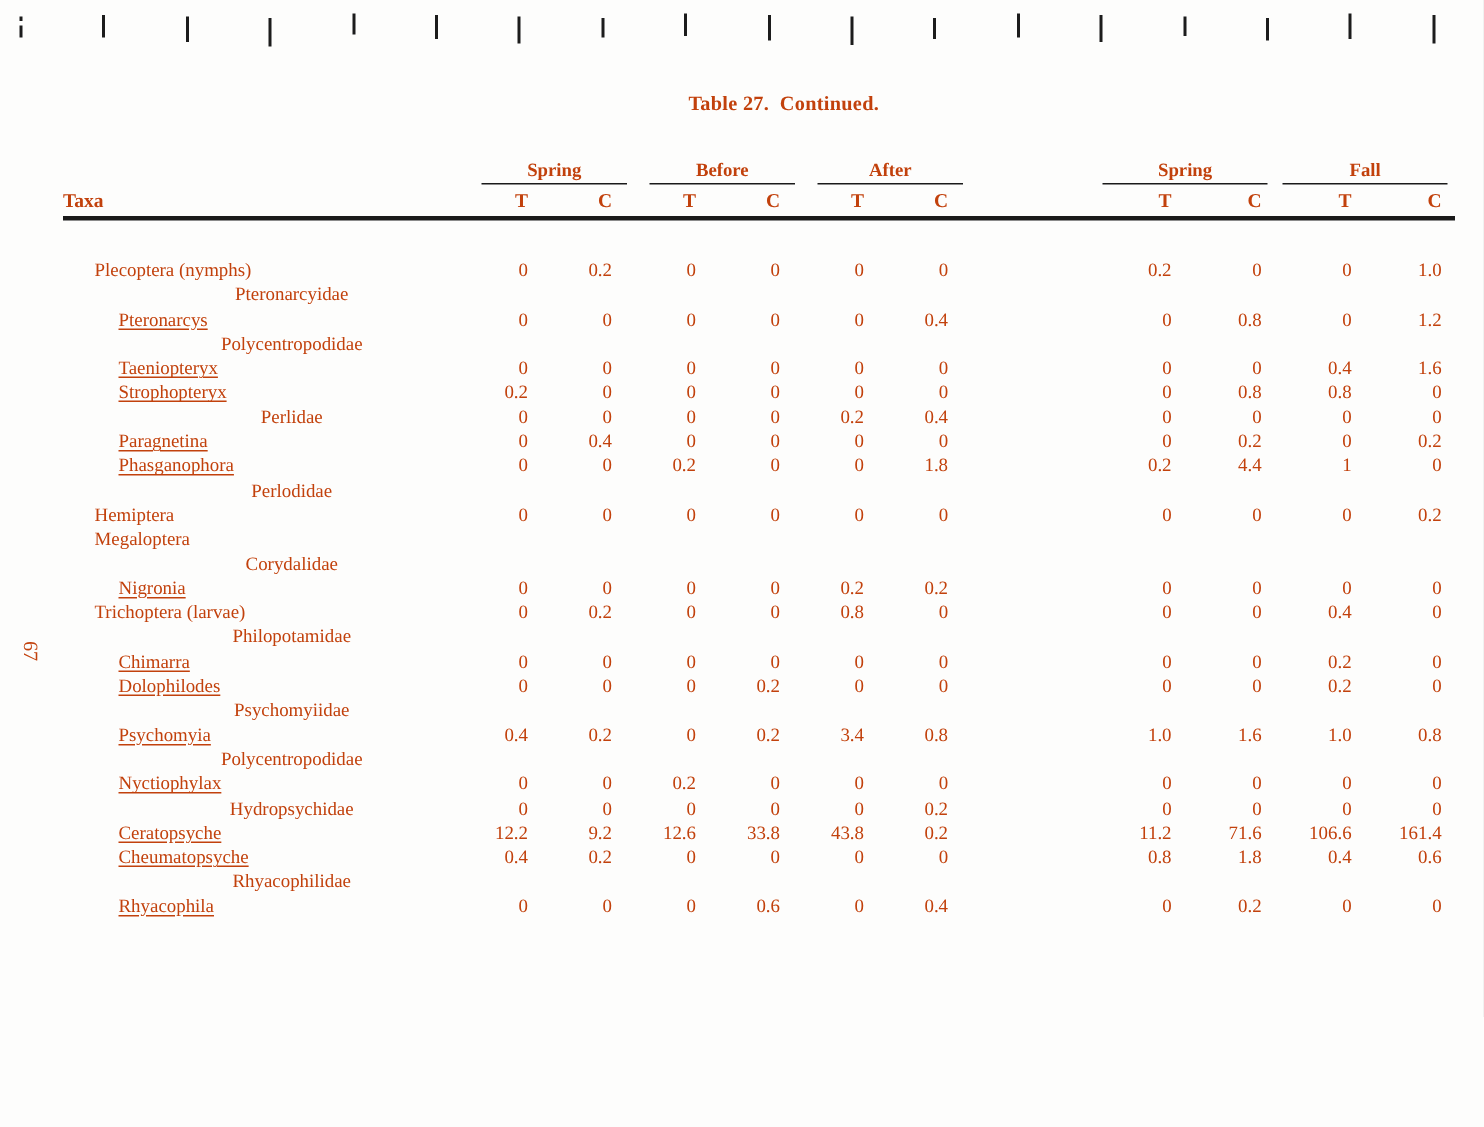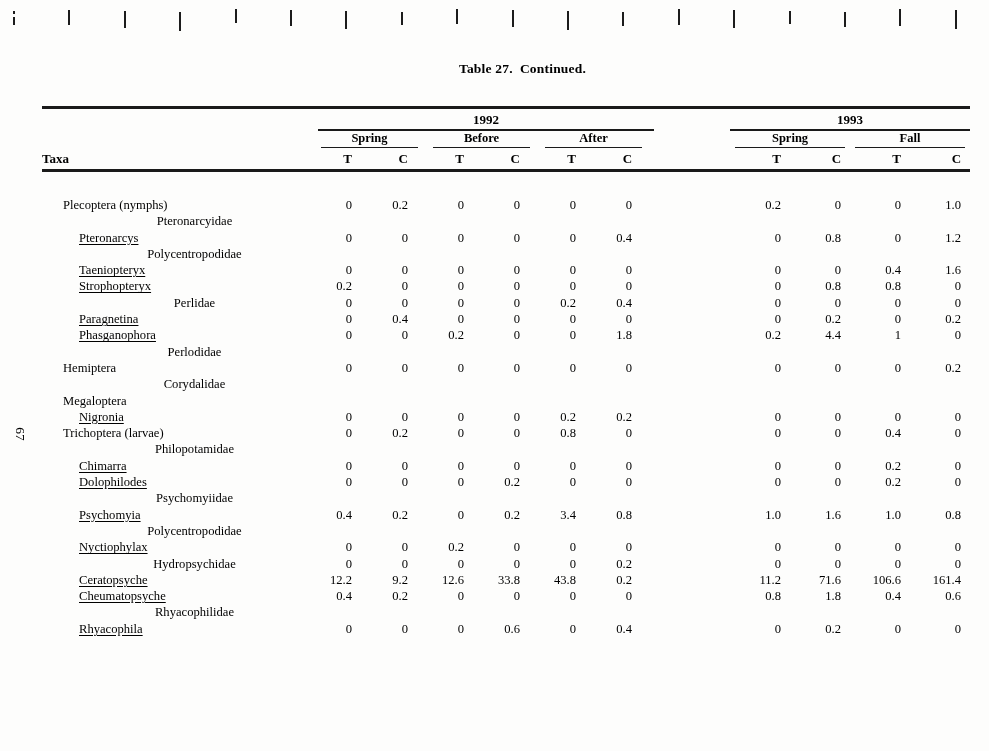--- a/index.html
+++ b/index.html
@@ -1,18 +1,18 @@
 <!DOCTYPE html>
 <html><head>
 <meta charset="utf-8">
 <style>
   html,body{margin:0;padding:0;background:#e8e8e8;}
   .page{
     position:relative;width:989px;height:751px;background:#fdfdfc;overflow:hidden;
-    font-family:"Liberation Serif","DejaVu Serif",serif;color:#000000;margin:0 auto;
+    font-family:"Liberation Serif","DejaVu Serif",serif;color:#c2410c;margin:0 auto;
   }
   
   .ticks{position:absolute;top:0;left:0;width:100%;height:34px;}
   .tick{position:absolute;width:2px;background:#1c1c1c;}
   .tick.first{height:8px !important;top:17px !important;}
   .tick-dot{position:absolute;left:13px;top:11px;width:2px;height:3px;background:#1c1c1c;}
   
   .title{
     position:absolute;top:61px;left:0;width:100%;text-align:center;
     font-weight:bold;font-size:13.5px;white-space:pre;letter-spacing:.2px;
@@ -95,26 +95,20 @@
       <col class="c-92">
         <col class="c-92">
         <col class="c-92">
         <col class="c-gap">
       <col class="c-93">
         <col class="c-93">
         <col class="c-93">
         <col class="c-93">
     </colgroup>
     <thead>
-      <tr class="year-row">
-        <th></th>
-        <th class="year-cell" colspan="6"><span>1992</span></th>
-        <th></th>
-        <th class="year-cell" colspan="4"><span>1993</span></th>
-      </tr>
       <tr class="season-row">
         <th></th>
         <th class="season-cell g1992" colspan="2">
             <span class="u">Spring</span>
           </th>
         <th class="season-cell g1992" colspan="2">
             <span class="u">Before</span>
           </th>
         <th class="season-cell g1992" colspan="2">
             <span class="u">After</span>
@@ -294,35 +288,35 @@
           <td class="num g1992">0</td>
           <td class="num g1992">0</td>
           <td class="num g1992">0</td>
           <td></td>
           <td class="num g1993">0</td>
           <td class="num g1993">0</td>
           <td class="num g1993">0</td>
           <td class="num g1993">0.2</td>
         </tr>
         <tr>
+          <td class="taxa-cell i0"><span>Megaloptera</span></td>
+          <td class="num g1992"></td>
+          <td class="num g1992"></td>
+          <td class="num g1992"></td>
+          <td class="num g1992"></td>
+          <td class="num g1992"></td>
+          <td class="num g1992"></td>
+          <td></td>
+          <td class="num g1993"></td>
+          <td class="num g1993"></td>
+          <td class="num g1993"></td>
+          <td class="num g1993"></td>
+        </tr>
+        <tr>
           <td class="taxa-cell i1"><span>Corydalidae</span></td>
-          <td class="num g1992"></td>
-          <td class="num g1992"></td>
-          <td class="num g1992"></td>
-          <td class="num g1992"></td>
-          <td class="num g1992"></td>
-          <td class="num g1992"></td>
-          <td></td>
-          <td class="num g1993"></td>
-          <td class="num g1993"></td>
-          <td class="num g1993"></td>
-          <td class="num g1993"></td>
-        </tr>
-        <tr>
-          <td class="taxa-cell i0"><span>Megaloptera</span></td>
           <td class="num g1992"></td>
           <td class="num g1992"></td>
           <td class="num g1992"></td>
           <td class="num g1992"></td>
           <td class="num g1992"></td>
           <td class="num g1992"></td>
           <td></td>
           <td class="num g1993"></td>
           <td class="num g1993"></td>
           <td class="num g1993"></td>

